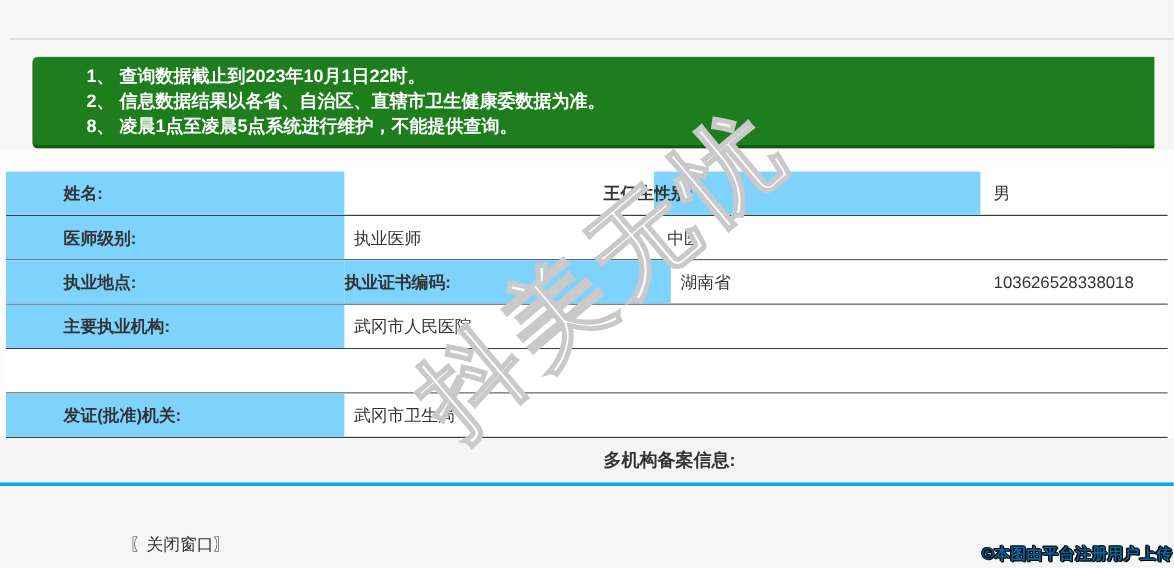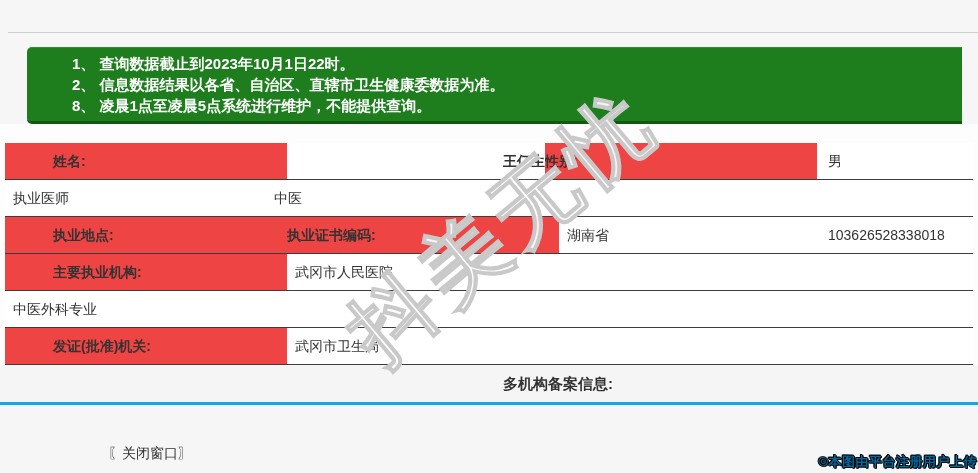--- a/index.html
+++ b/index.html
@@ -21,21 +21,21 @@
     color:#ffffff;font-size:15px;font-weight:bold;line-height:21px;
   }
   .notice div{white-space:nowrap;}
 
   
   .content{position:absolute;top:124px;left:0;right:0;height:279px;background:#fdfdfd;}
 
   .rec-table{margin:19px 5px 0 5px;}
   .rec-row{display:flex;height:36px;border-bottom:1px solid #3d3d3d;background:#ffffff;}
   .cell{line-height:36px;font-size:14px;overflow:hidden;white-space:nowrap;}
-  .lbl{background:#ef4444;font-weight:bold;}
+  .lbl{background:#7dd3fc;font-weight:bold;}
   .c-l1{width:234px;padding-left:48px;}
   .c-v1{width:250px;padding-left:8px;}
   .c-l2{width:272px;}
   .c-v2{flex:1;padding-left:11px;}
   .c-vfull{flex:1;padding-left:8px;}
   .strong{font-weight:bold;text-align:right;}
 
   
   .multi-row{
     position:absolute;left:0;right:0;top:365px;height:37px;
@@ -84,38 +84,38 @@
   <div class="rec-table">
 
     <div class="rec-row">
       <div class="cell lbl c-l1">姓名:</div>
       <div class="cell c-v1 strong">王亿生</div>
       <div class="cell lbl c-l2">性别:</div>
       <div class="cell c-v2">男</div>
     </div>
 
     <div class="rec-row">
+      <div class="cell lbl c-l1">医师级别:</div>
       <div class="cell c-v1">执业医师</div>
       <div class="cell c-v2">中医</div>
     </div>
 
     <div class="rec-row">
       <div class="cell lbl c-l1">执业地点:</div>
       <div class="cell lbl c-l2">执业证书编码:</div>
       <div class="cell c-v1">湖南省</div>
       <div class="cell c-v2">103626528338018</div>
     </div>
 
     <div class="rec-row">
       <div class="cell lbl c-l1">主要执业机构:</div>
       <div class="cell c-vfull">武冈市人民医院</div>
     </div>
 
     <div class="rec-row">
-      <div class="cell c-vfull">中医外科专业</div>
     </div>
 
     <div class="rec-row">
       <div class="cell lbl c-l1">发证(批准)机关:</div>
       <div class="cell c-vfull">武冈市卫生局</div>
     </div>
 
   </div>
 </div>
 

